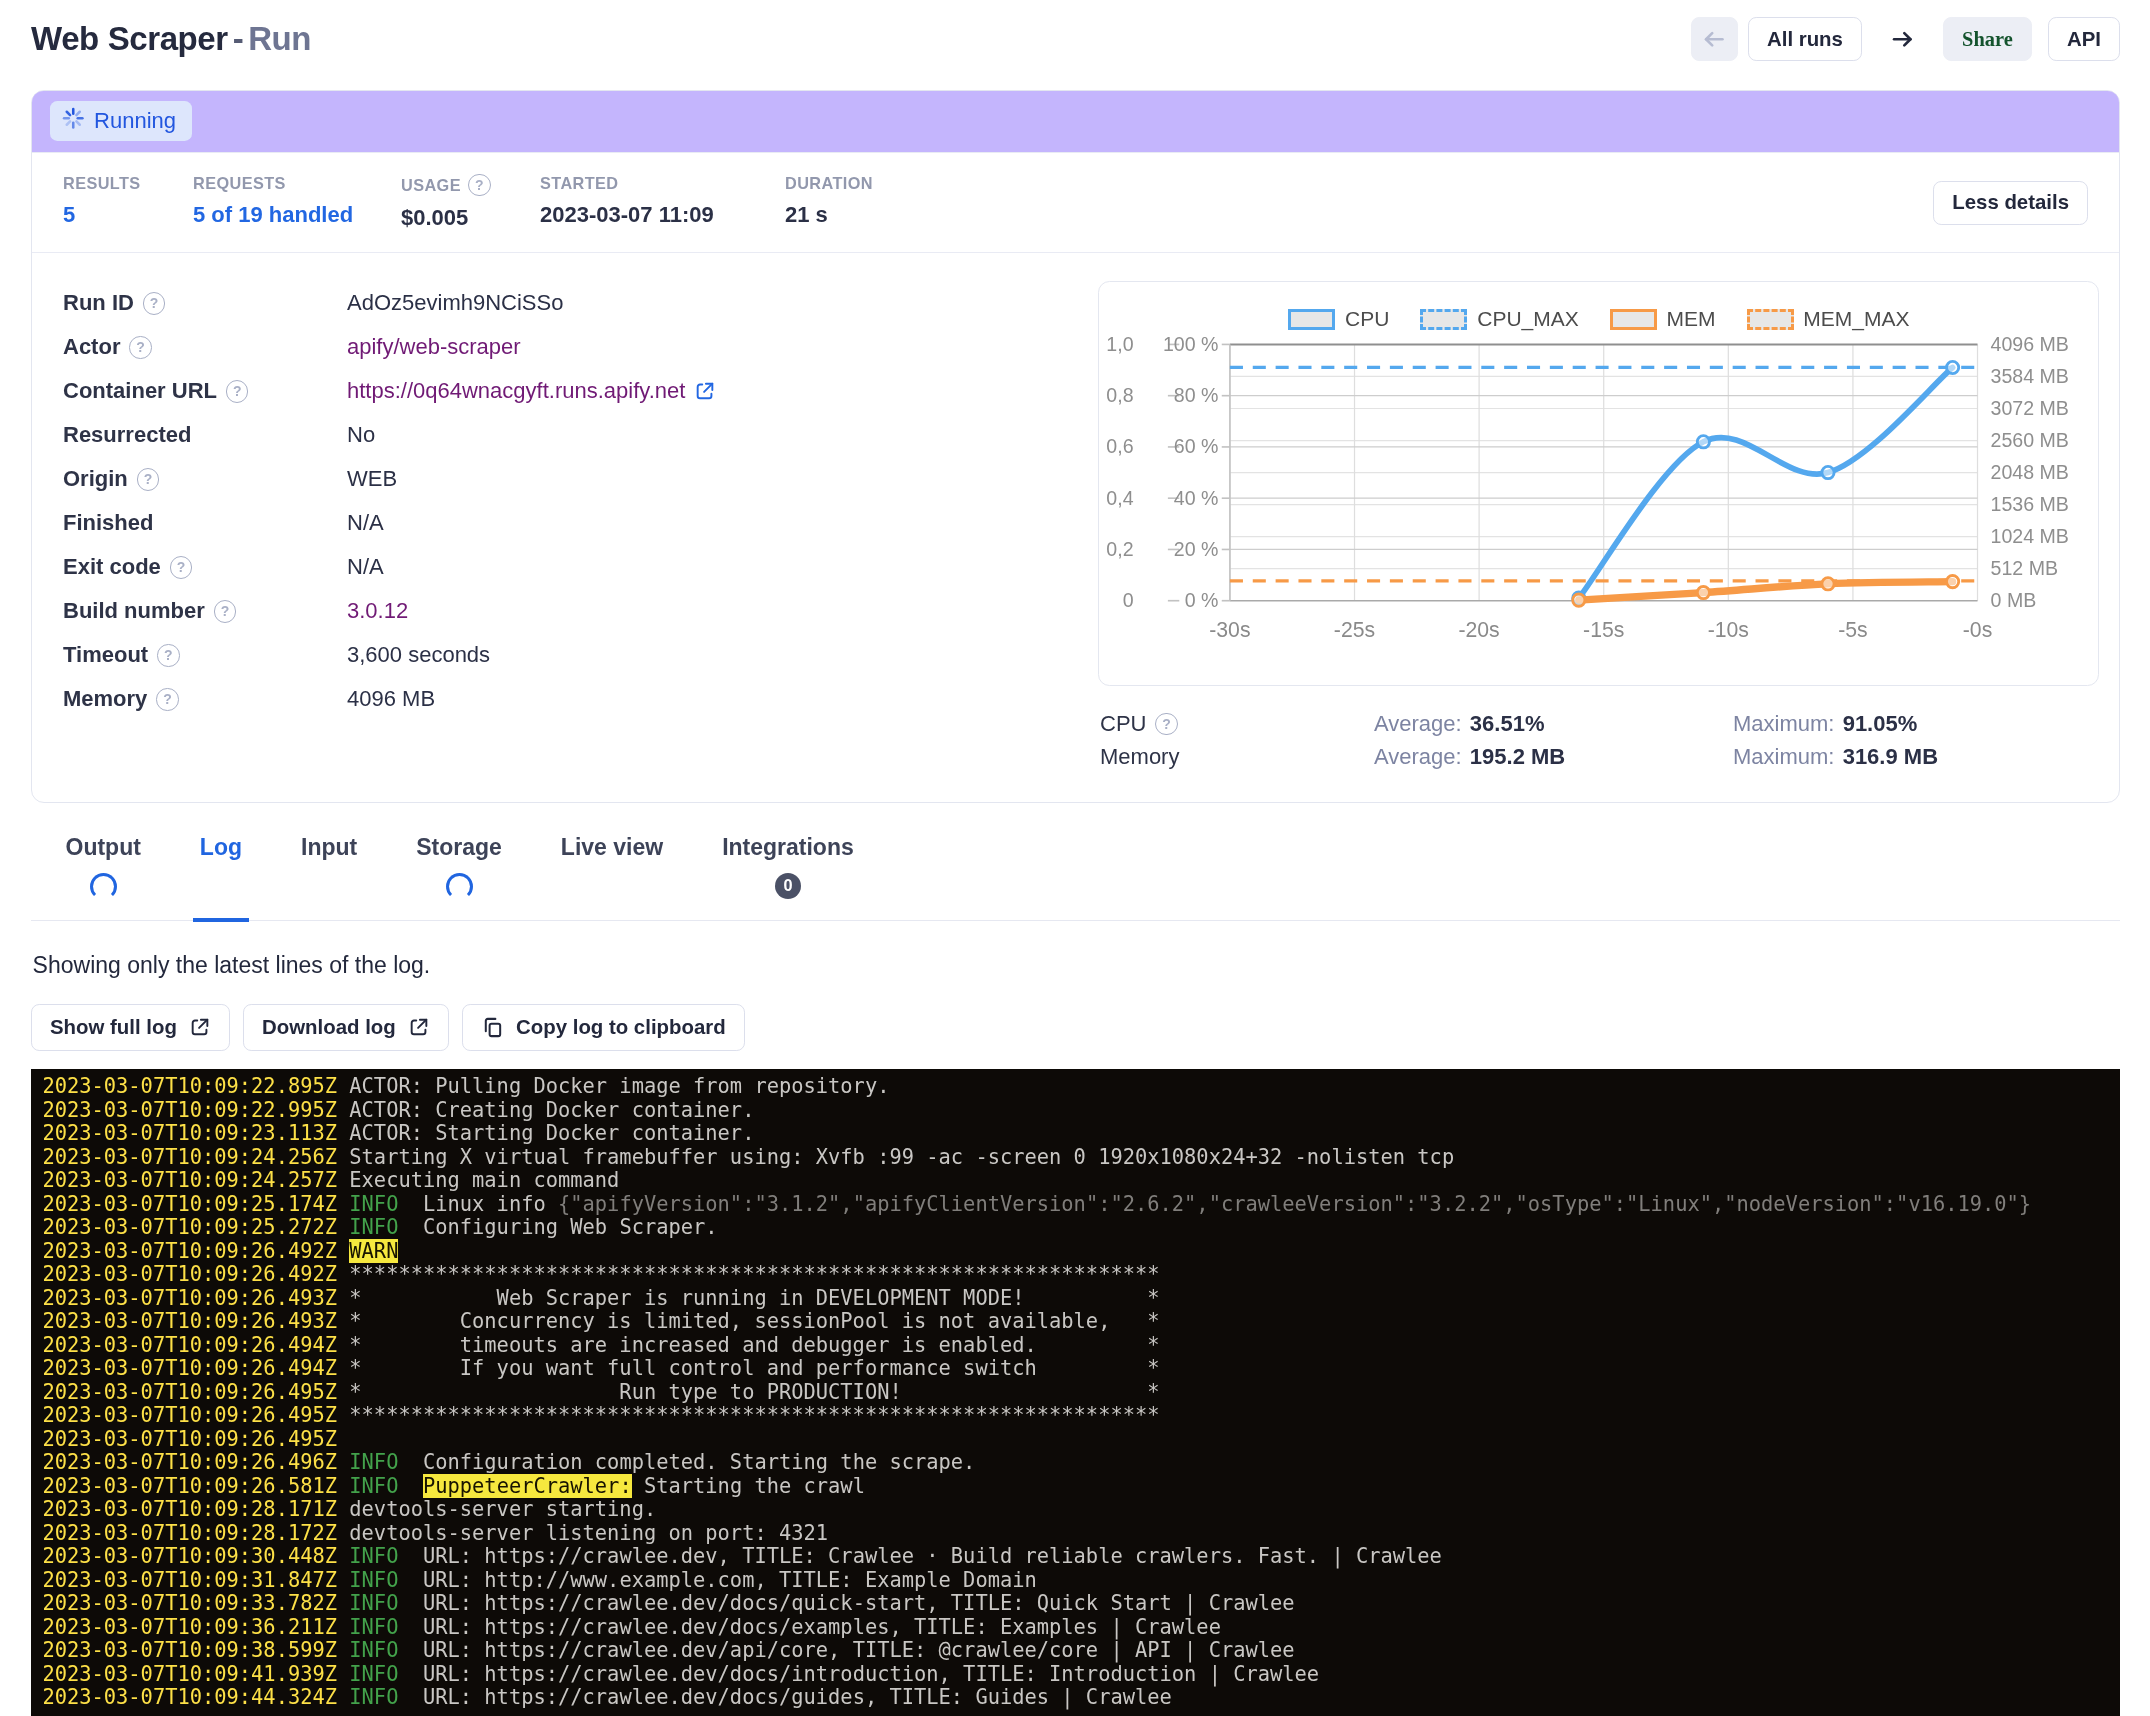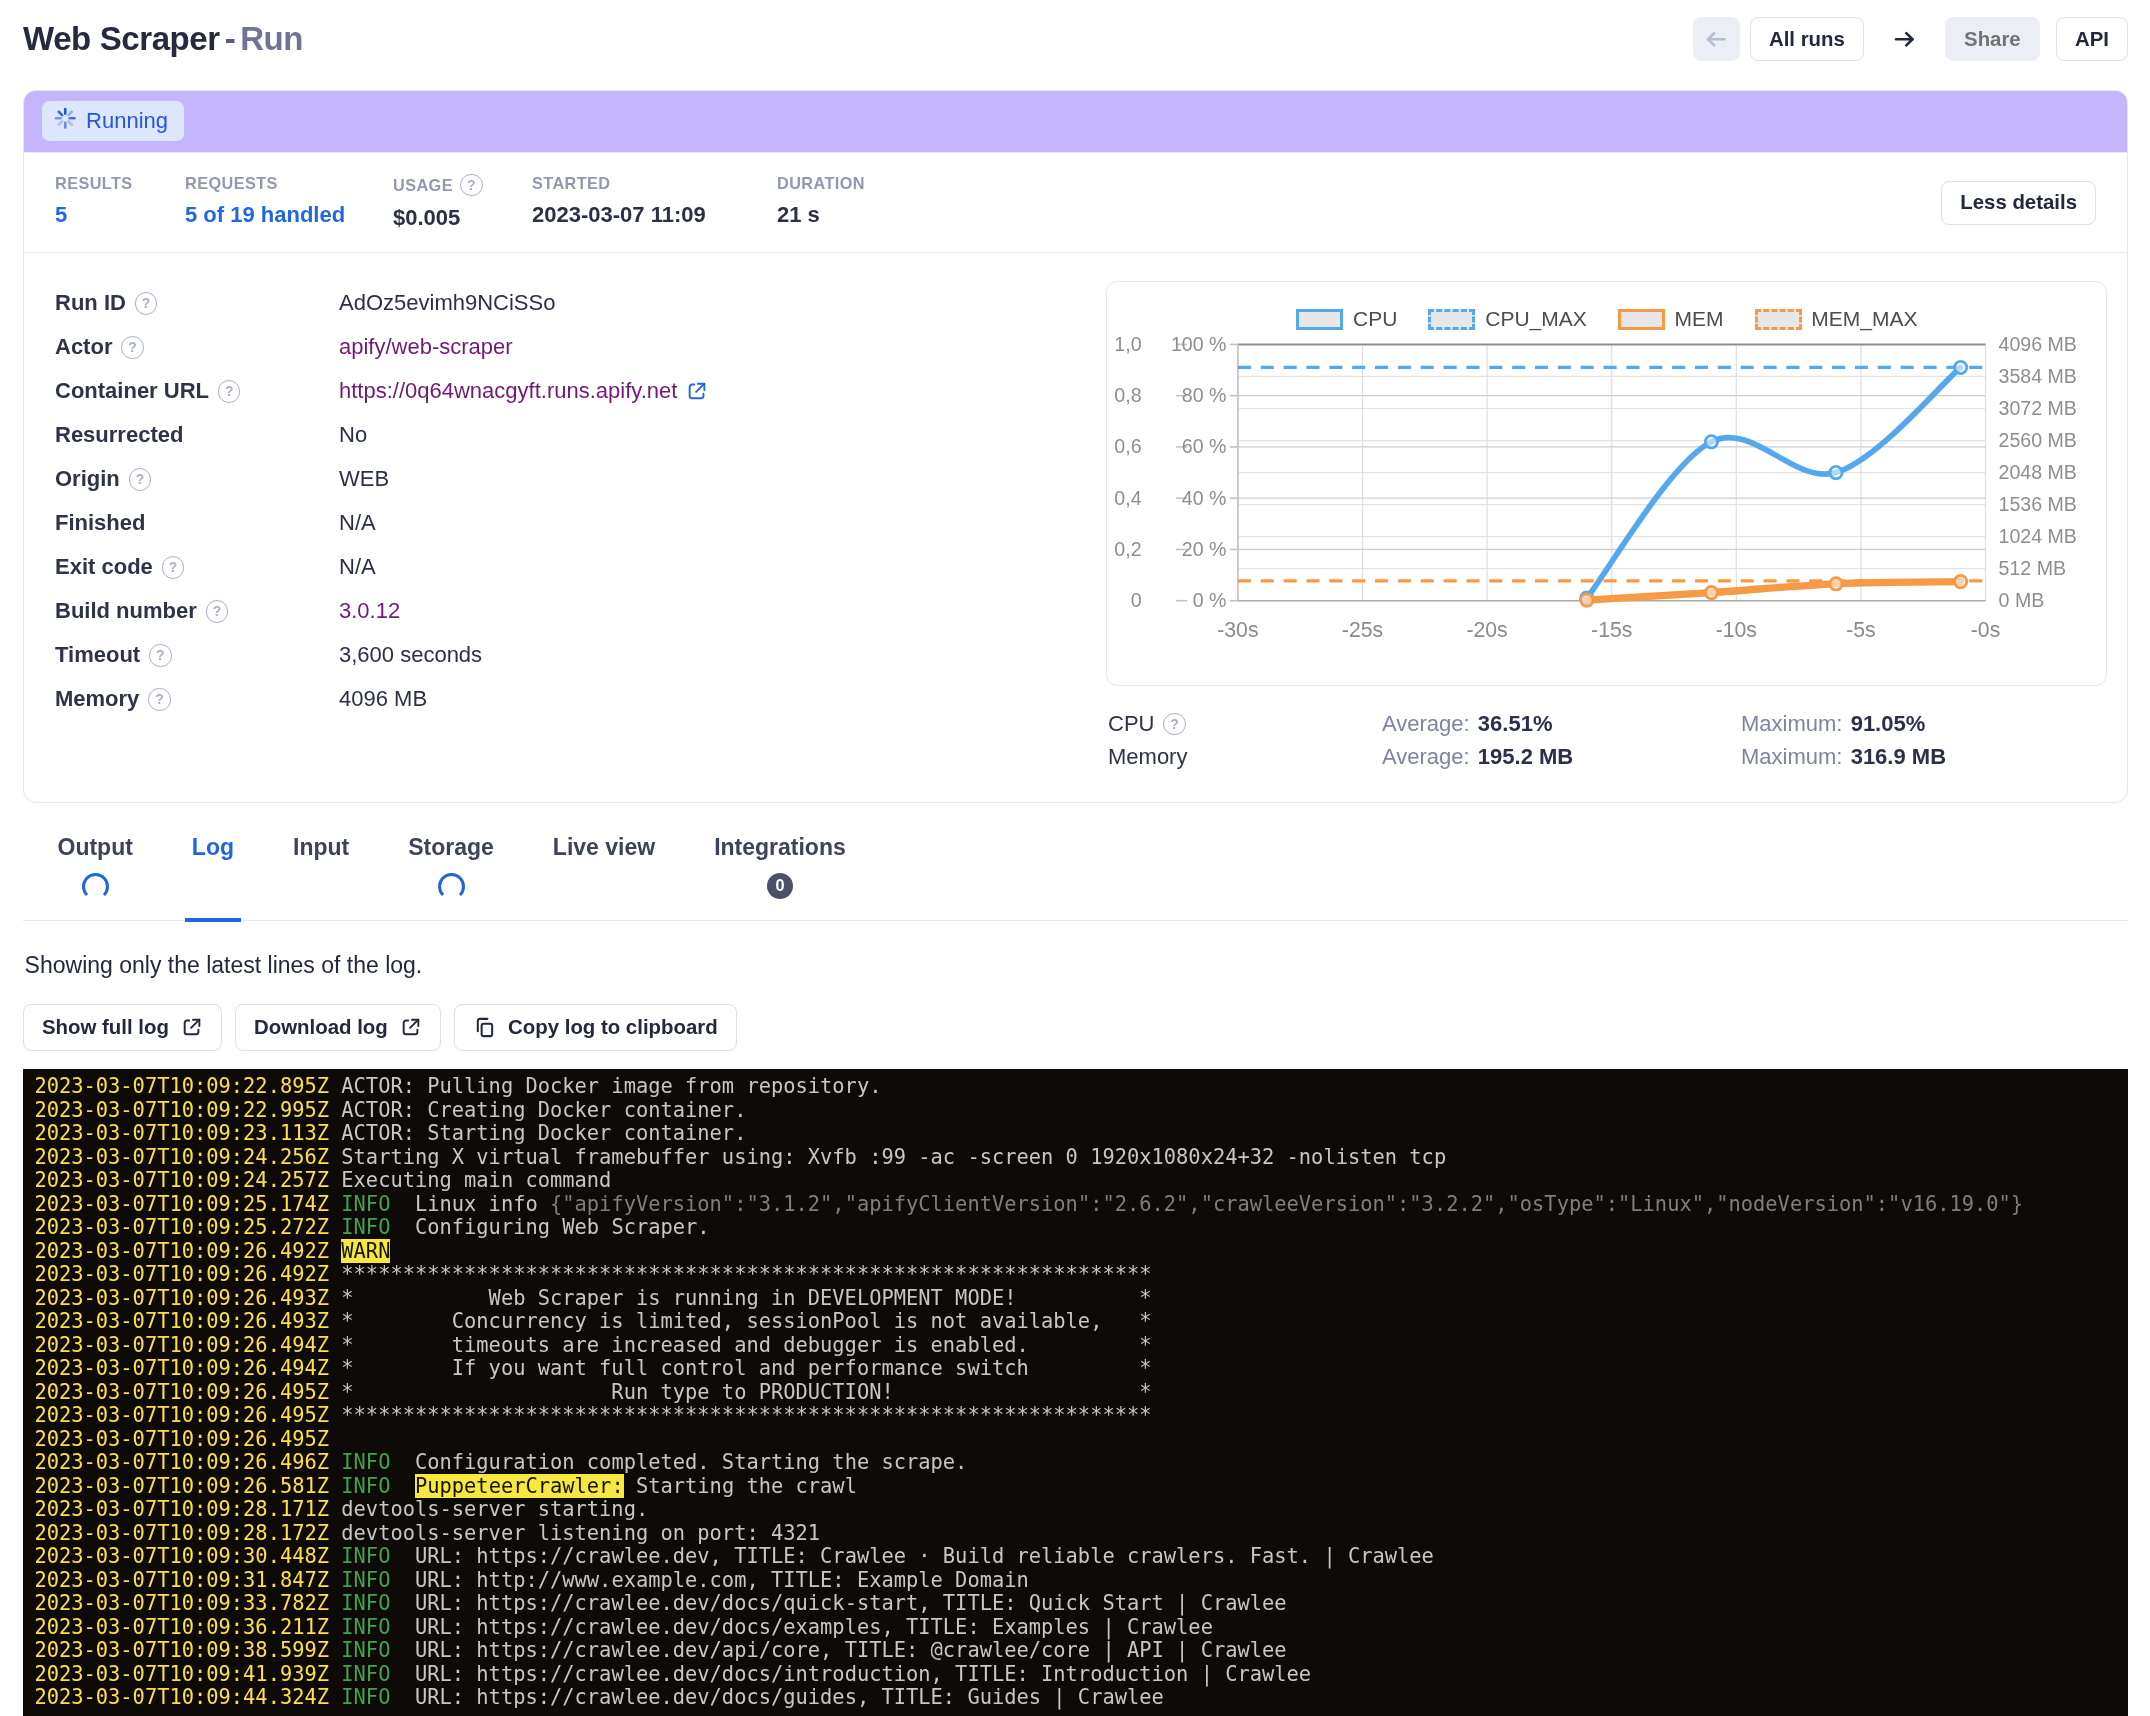--- a/index.html
+++ b/index.html
@@ -1,27 +1,27 @@
 <!DOCTYPE html>
 <html style="font-size:13px"><head>
 <meta charset="utf-8">
 <style>
   html,body{margin:0;padding:0;background:#fff;}
   body{width:2151px;height:1716px;overflow:hidden;font-family:"Liberation Sans",sans-serif;color:#2b3046;}
-  .page{width:2151px;height:1716px;padding:0 23px;box-sizing:border-box;}
+  .page{width:2151px;height:1716px;padding:0 31px;box-sizing:border-box;}
 
   
   .topbar{display:flex;justify-content:space-between;align-items:center;padding-top:13px;height:52px;}
   h1{font-size:33px;font-weight:700;color:#252a3e;margin:0;letter-spacing:-0.4px;}
   h1 .sep{color:#565c75;margin:0 4.9px;}
   h1 .run{color:#6e7592;}
   .toolbar{display:flex;align-items:center;}
   .tbtn{height:44px;border-radius:8.2px;font-size:20.4px;font-weight:600;display:inline-flex;align-items:center;justify-content:center;
         padding:0 18px;border:1.6px solid #dcdfec;background:#fff;color:#23283c;cursor:pointer;box-sizing:border-box;}
-  .tbtn.dis{background:#eceef5;border-color:#eceef5;color:#737373;}
+  .tbtn.dis{background:#eceef5;border-color:#eceef5;color:#14532d;font-family:Liberation Serif, serif;}
   .tbtn.iconbtn{width:47px;padding:0;}
   .tbtn.plain{border:none;background:transparent;width:42px;padding:0;}
   .tbtn svg{display:block;}
   .mr12{margin-right:9.8px;} .mr24{margin-right:19.6px;} .mr20{margin-right:16.3px;}
 
   
   .main-card{border:1.6px solid #e3e6f0;border-radius:13px;margin-top:24.5px;background:#fff;}
   .status-strip{background:#c4b5fd;border-bottom:1.6px solid #e9ebf4;padding:10.6px 0 10.6px 18px;border-radius:11.4px 11.4px 0 0;}
   .badge{display:inline-flex;align-items:center;gap:9px;background:#dde6fc;color:#2256df;border-radius:7.3px;
          padding:4.9px 15.5px 4.9px 10.6px;font-size:22px;font-weight:500;}

